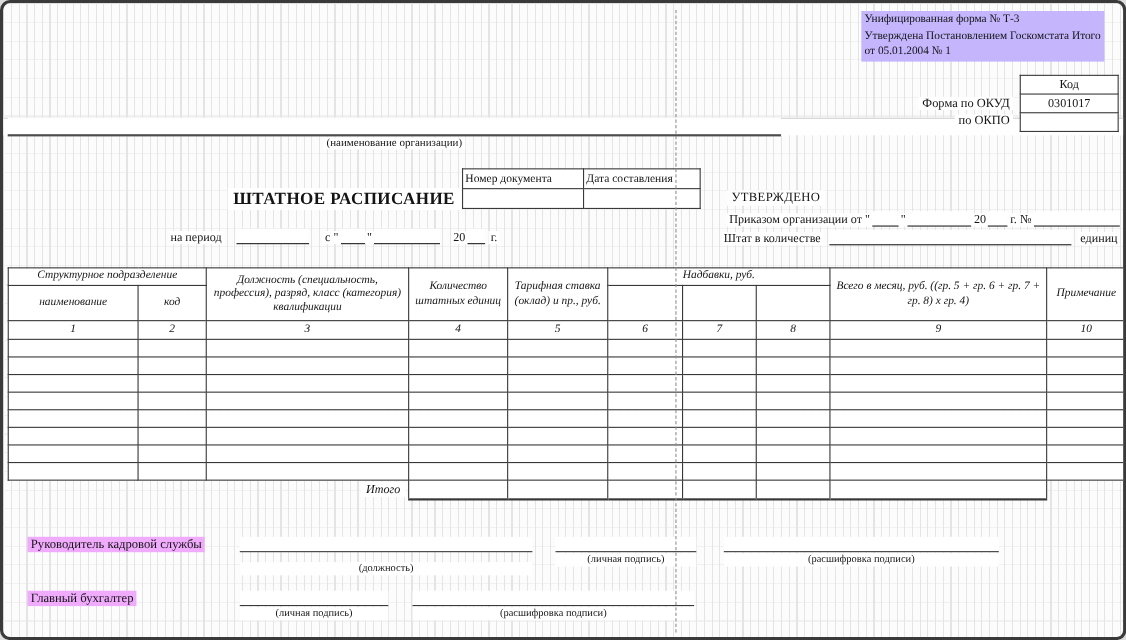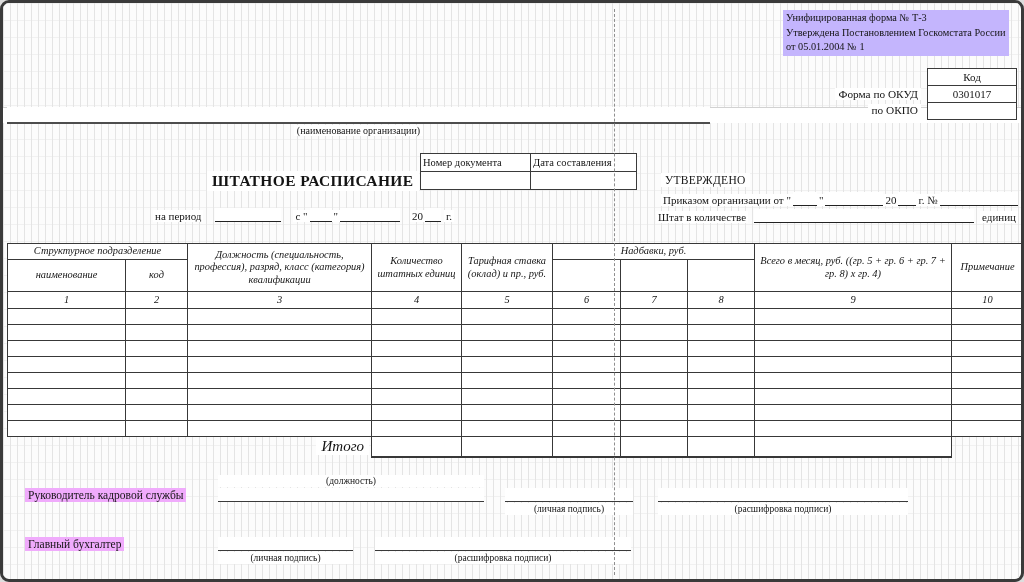--- a/index.html
+++ b/index.html
@@ -54,35 +54,35 @@
     text-align:center;vertical-align:middle;line-height:1.18;padding:1px 2px;
   }
   .main .free{border:none;background:transparent;}
   .r1{height:16px;}
   .r2{height:32px;}
   .nums{height:17px;}
   .main tbody tr{height:16px;}
   .totals{height:17px;}
   .totals td{border-bottom-width:2px;}
   .itogo-cell{text-align:right !important;vertical-align:middle;padding-right:2px !important;}
-  .itogo-cell span{background:#fff;padding:1px 5px;font-size:15px;}
+  .itogo-cell span{background:#fff;padding:1px 5px;font-size:11px;}
 
   .sig-label{position:absolute;font-weight:normal;font-size:11.5px;background:#f0abfc;padding:1px 3px;white-space:nowrap;z-index:5;margin-left:16px;}
   .sig-line{position:absolute;height:13px;background:#fff;border-bottom:1.5px solid #3a3a3a;z-index:5;}
   .sig-cap{position:absolute;font-size:9.5px;text-align:center;background:#fff;padding:1px 0;z-index:5;}
 </style>
 </head>
 <body>
 
 <div class="frame">
   <div class="grid"></div>
 
   <div class="abs ref">
     <div>Унифицированная форма № Т-3</div>
-    <div>Утверждена Постановлением Госкомстата России</div>
+    <div>Утверждена Постановлением Госкомстата Итого</div>
     <div>от 05.01.2004 № 1</div>
   </div>
 
   <table class="kod">
     <tbody>
         <tr>
           <td>Код</td>
         </tr>
     <tr>
           <td>0301017</td>
@@ -304,21 +304,21 @@
         <td></td>
         <td></td>
         <td></td>
         <td class="free"></td>
       </tr>
     </tfoot>
   </table>
 
   <div class="sig-label" style="left:6px;top:485px;">Руководитель кадровой службы</div>
   <div class="sig-line" style="left:215px;top:485px;width:266px;"></div>
-  <div class="sig-cap" style="left:215px;top:472px;width:266px;">(должность)</div>
+  <div class="sig-cap" style="left:215px;top:508px;width:266px;">(должность)</div>
   <div class="sig-line" style="left:502px;top:485px;width:128px;"></div>
   <div class="sig-cap" style="left:502px;top:500px;width:128px;">(личная подпись)</div>
   <div class="sig-line" style="left:655px;top:485px;width:250px;"></div>
   <div class="sig-cap" style="left:655px;top:500px;width:250px;">(расшифровка подписи)</div>
 
   <div class="sig-label" style="left:6px;top:534px;">Главный бухгалтер</div>
   <div class="sig-line" style="left:215px;top:534px;width:135px;"></div>
   <div class="sig-cap" style="left:215px;top:549px;width:135px;">(личная подпись)</div>
   <div class="sig-line" style="left:372px;top:534px;width:256px;"></div>
   <div class="sig-cap" style="left:372px;top:549px;width:256px;">(расшифровка подписи)</div>

